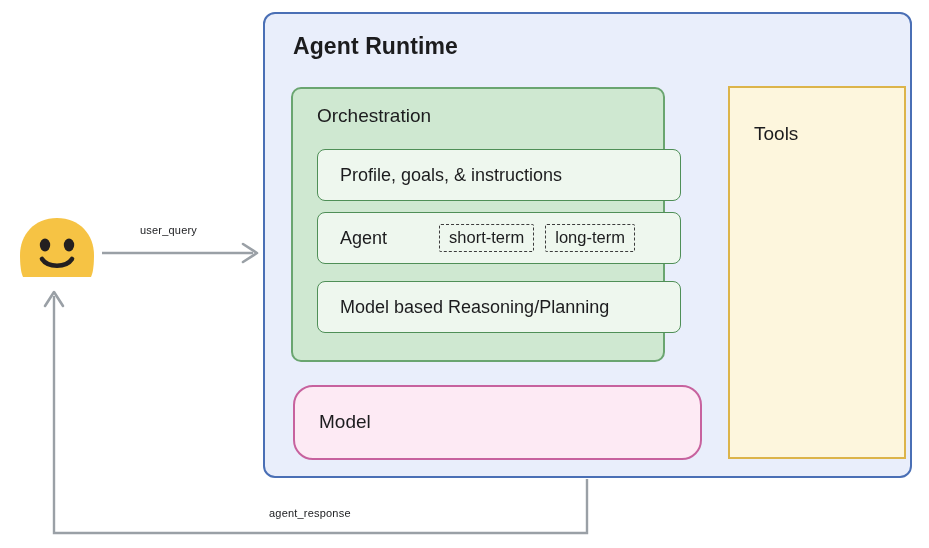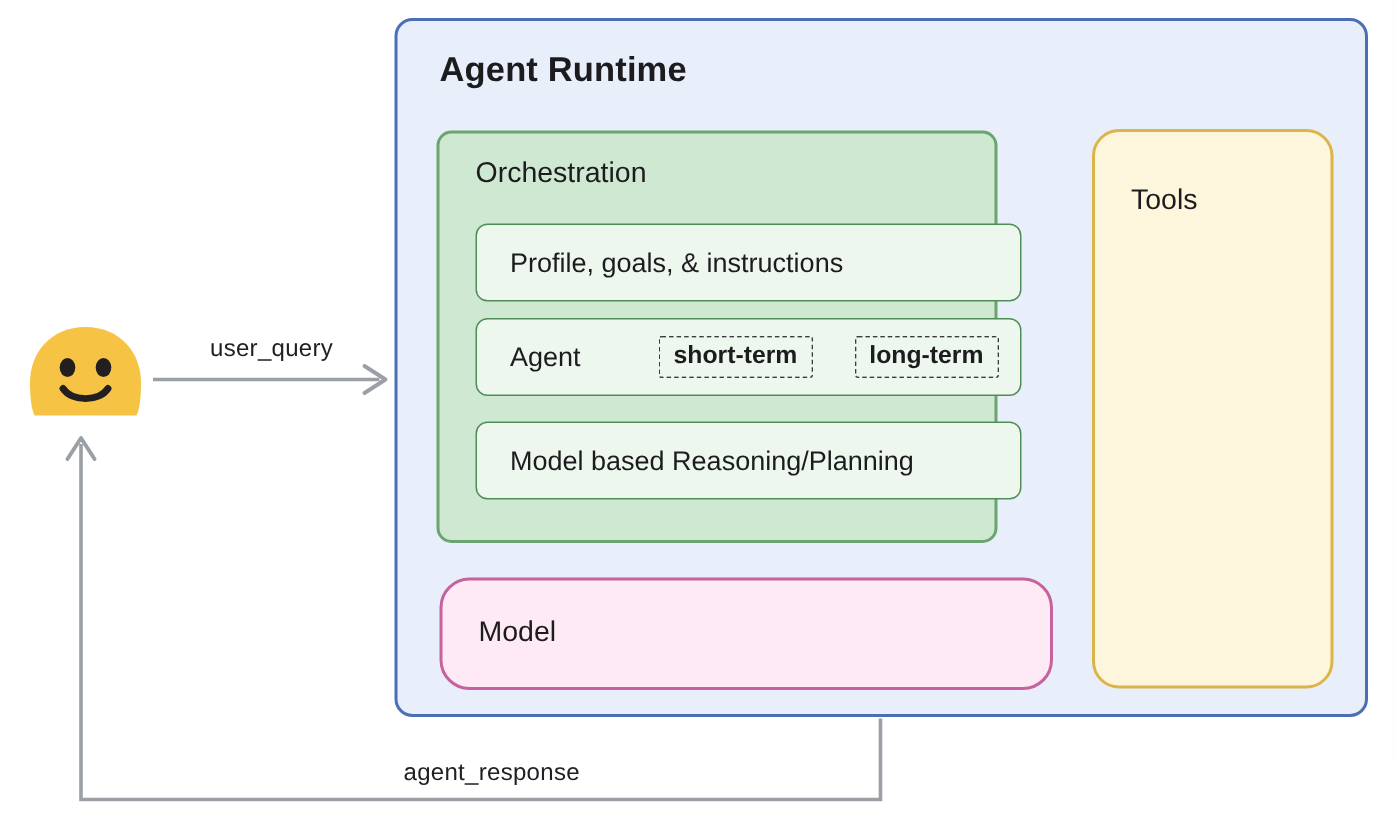--- a/index.html
+++ b/index.html
@@ -86,23 +86,22 @@
 
   .orch-row-label {
     font-size: 18px;
     color: #1c1c1e;
     margin-left: 22px;
     white-space: nowrap;
   }
 
   .memory-chips {
     display: flex;
-    gap: 28px;
+    gap: 11px;
     margin-left: 52px;
-    font-weight: bold;
   }
   .memory-chip {
     border: 1.3px dashed #3c3c3c;
     border-radius: 2px;
     padding: 3px 9px 4px 9px;
     font-size: 16.5px;
     color: #1c1c1e;
     white-space: nowrap;
     background: transparent;
   }
@@ -126,26 +125,26 @@
     font-size: 19px;
     color: #1c1c1e;
     white-space: nowrap;
   }
 
   
   .tools-box {
     position: absolute;
     left: 463px;
     top: 72px;
-    width: 161px;
+    width: 178px;
     height: 373px;
     box-sizing: border-box;
     background: #fdf6dd;
     border: 2px solid #dcb44a;
-    border-radius: 18px;
+    border-radius: 0;
   }
   .tools-title {
     position: absolute;
     left: 24px;
     top: 35px;
     font-size: 19px;
     color: #1c1c1e;
     white-space: nowrap;
   }
 
@@ -154,21 +153,21 @@
     position: absolute;
     left: 17px;
     top: 216px;
     width: 80px;
     height: 64px;
   }
 
   
   .arrow-label {
     position: absolute;
-    font-size: 16px;
+    font-size: 11px;
     color: #202124;
     white-space: nowrap;
     letter-spacing: 0.2px;
   }
   .label-user-query {
     left: 140px;
     top: 224px;
   }
   .label-agent-response {
     left: 269px;

